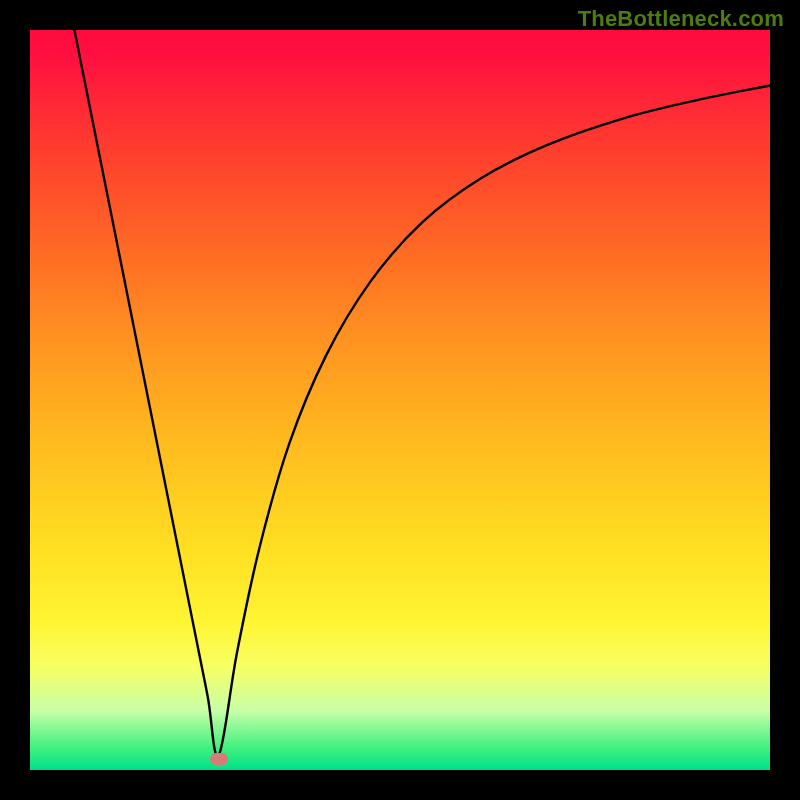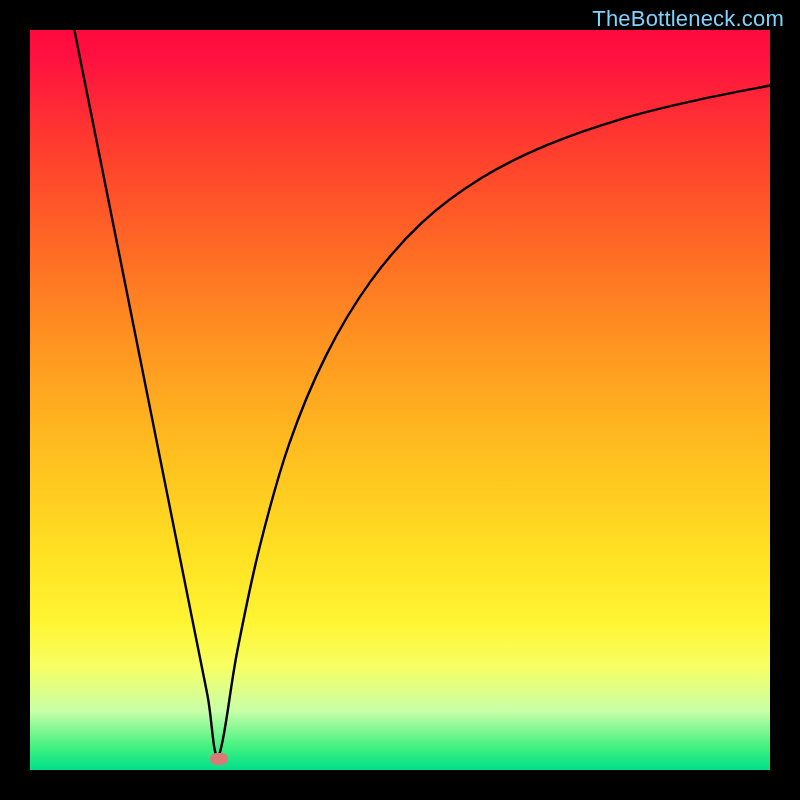--- a/index.html
+++ b/index.html
@@ -29,23 +29,23 @@
       #f7ff63 86%,
       #c8ffa8 92%,
       #40f080 97%,
       #00e08a 100%
     );
   }
   .watermark {
     position: absolute;
     top: 6px;
     right: 16px;
-    color: #7dd3fc;
+    color: #4d7c0f;
     font-size: 22px;
-    font-weight: 400;
+    font-weight: 700;
     letter-spacing: 0.2px;
     user-select: none;
   }
   svg.curve {
     position: absolute;
     left: 0;
     top: 0;
     width: 740px;
     height: 740px;
   }

